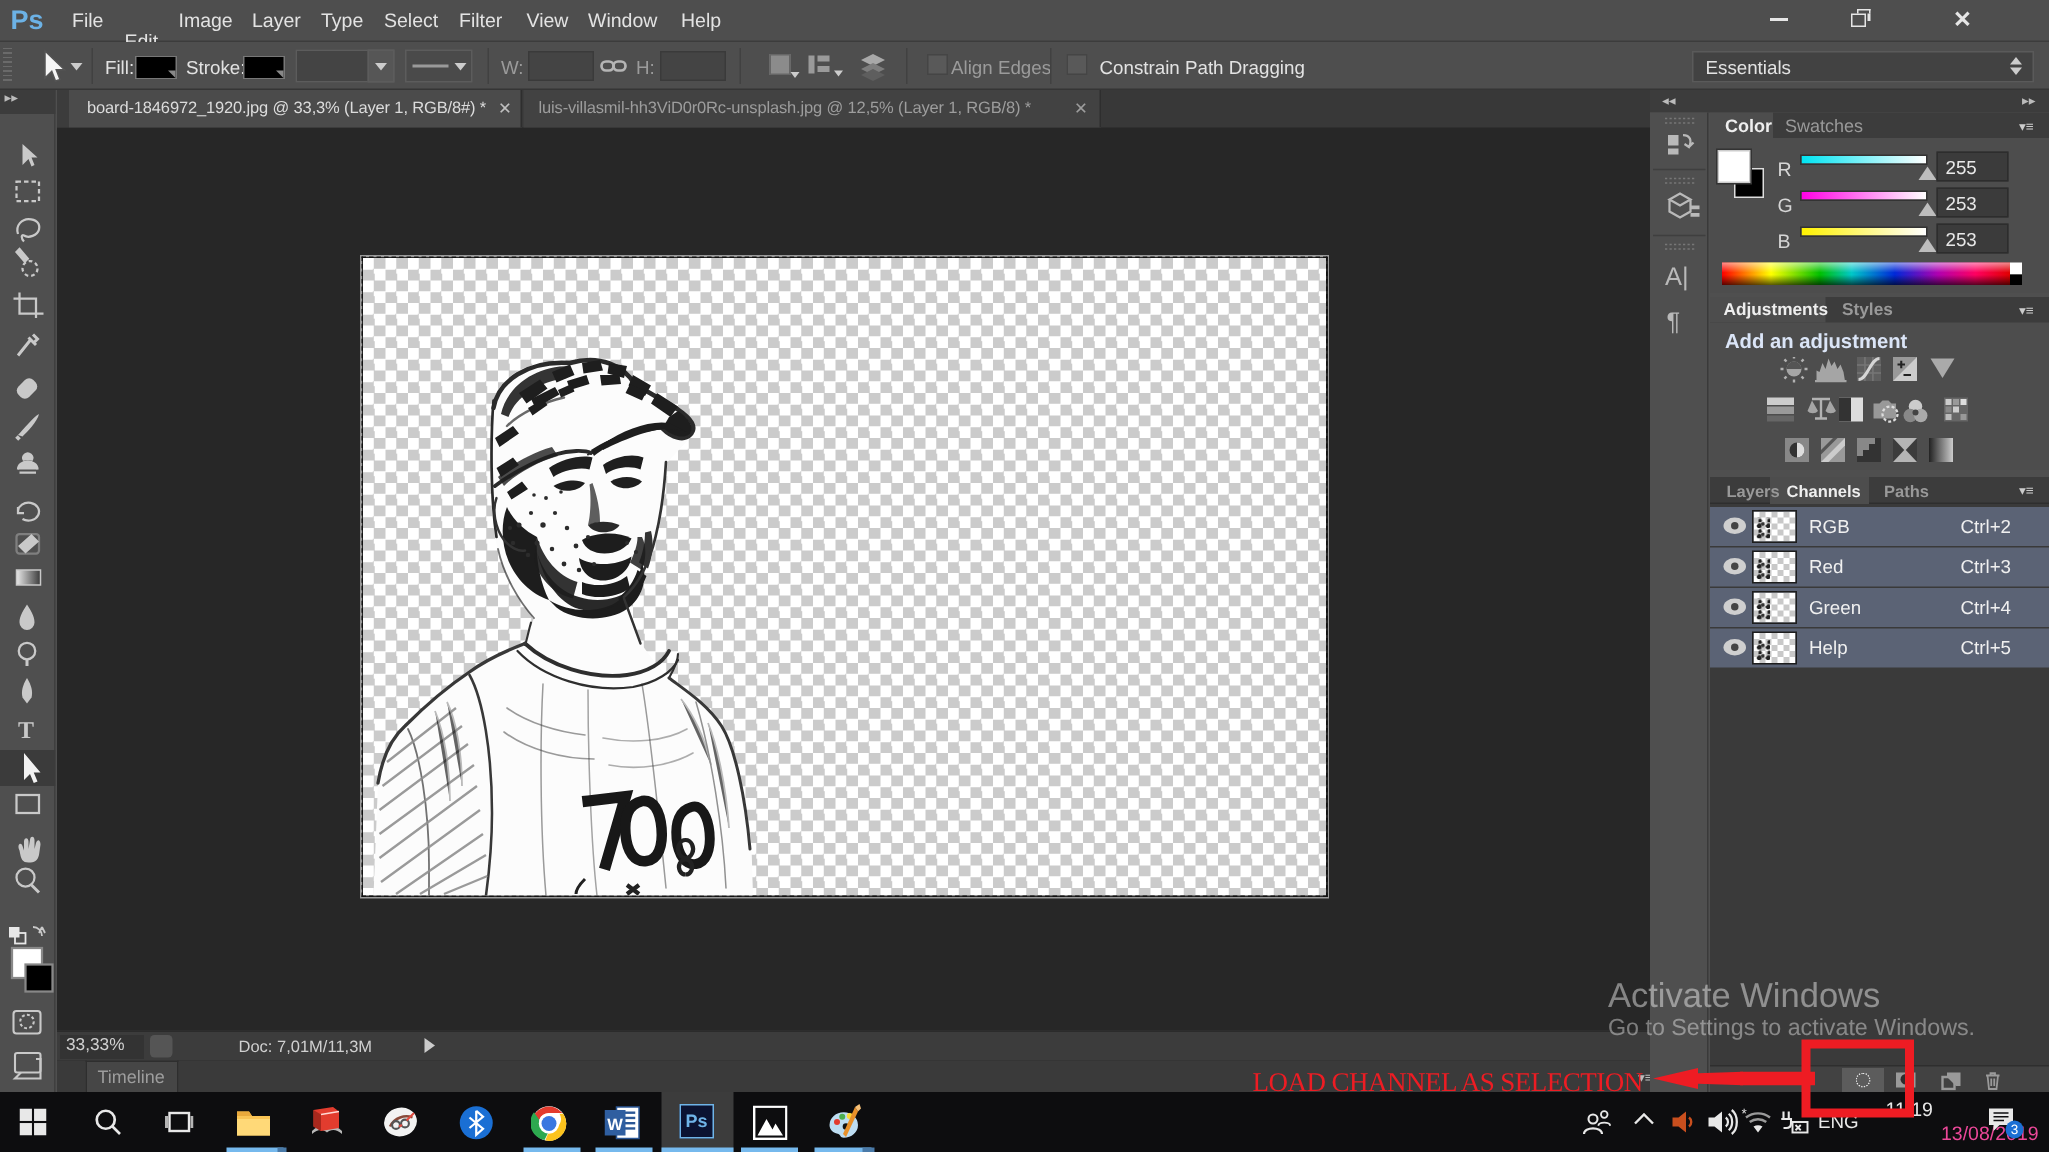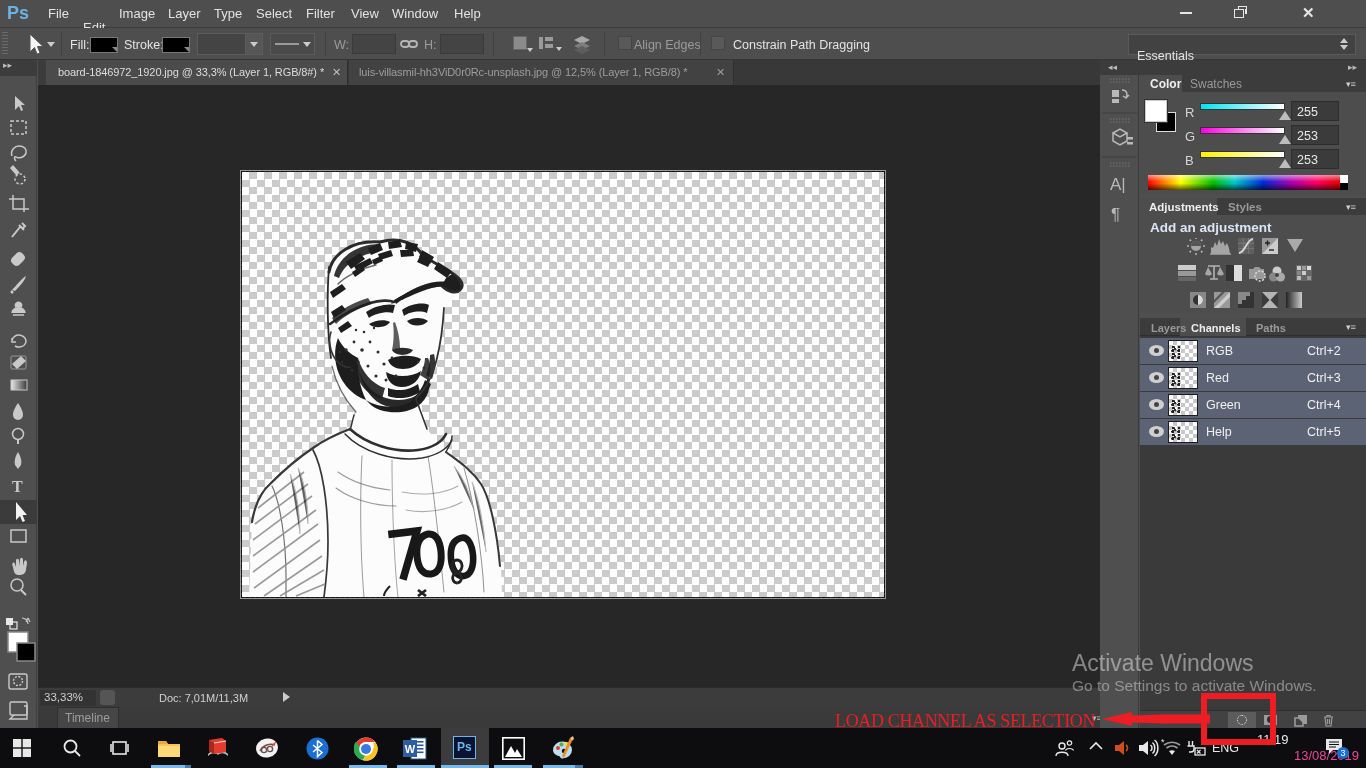--- a/index.html
+++ b/index.html
@@ -97,21 +97,21 @@
       <path d="M10 12 L18 16 L10 20 L2 16 Z" fill="#5e5e5e"></path>
     </svg>
     <div class="abs" style="left:604px;top:4px;width:1px;height:24px;background:#414141;"></div>
     <div class="abs" style="left:618px;top:8px;width:14px;height:14px;background:#595959;border:1px solid #454545;"></div>
     <div class="abs muted" style="left:634px;top:10px;font-size:12.5px;">Align Edges</div>
     <div class="abs" style="left:700px;top:4px;width:1px;height:24px;background:#414141;"></div>
     <div class="abs" style="left:711px;top:8px;width:14px;height:14px;background:#595959;border:1px solid #454545;"></div>
     <div class="abs txt" style="left:733px;top:10px;font-size:12.5px;">Constrain Path Dragging</div>
 
     <div class="abs" style="left:1128px;top:6px;width:228px;height:21px;background:#424242;border:1px solid #5a5a5a;"></div>
-    <div class="abs txt" style="left:1137px;top:10px;font-size:12.5px;margin-top:11px;">Essentials</div>
+    <div class="abs txt" style="left:1137px;top:10px;font-size:12.5px;">Essentials</div>
     <div class="abs" style="left:1340px;top:10px;width:0;height:0;border-left:4px solid transparent;border-right:4px solid transparent;border-bottom:5px solid #ccc;"></div>
     <div class="abs" style="left:1340px;top:17px;width:0;height:0;border-left:4px solid transparent;border-right:4px solid transparent;border-top:5px solid #ccc;"></div>
   </div>
 
   <div class="abs" id="toolbar" style="left:0;top:60px;width:37px;height:668px;background:#4f4f4f;border-right:1px solid #3f3f3f;">
     <div class="abs" style="left:0;top:0;width:37px;height:16px;background:#3c3c3c;color:#bbb;font-size:9px;padding-left:3px;">▸▸</div>
     <svg class="abs" style="left:0;top:0;" width="37" height="668" viewBox="0 0 37 668">
       <g stroke="#c9c9c9" fill="none" stroke-width="1.5">
 
         <path d="M15 36 L15 50 L19 46 L21 51 L23 50 L21 45 L25 45 Z" fill="#c9c9c9" stroke="none"></path>

